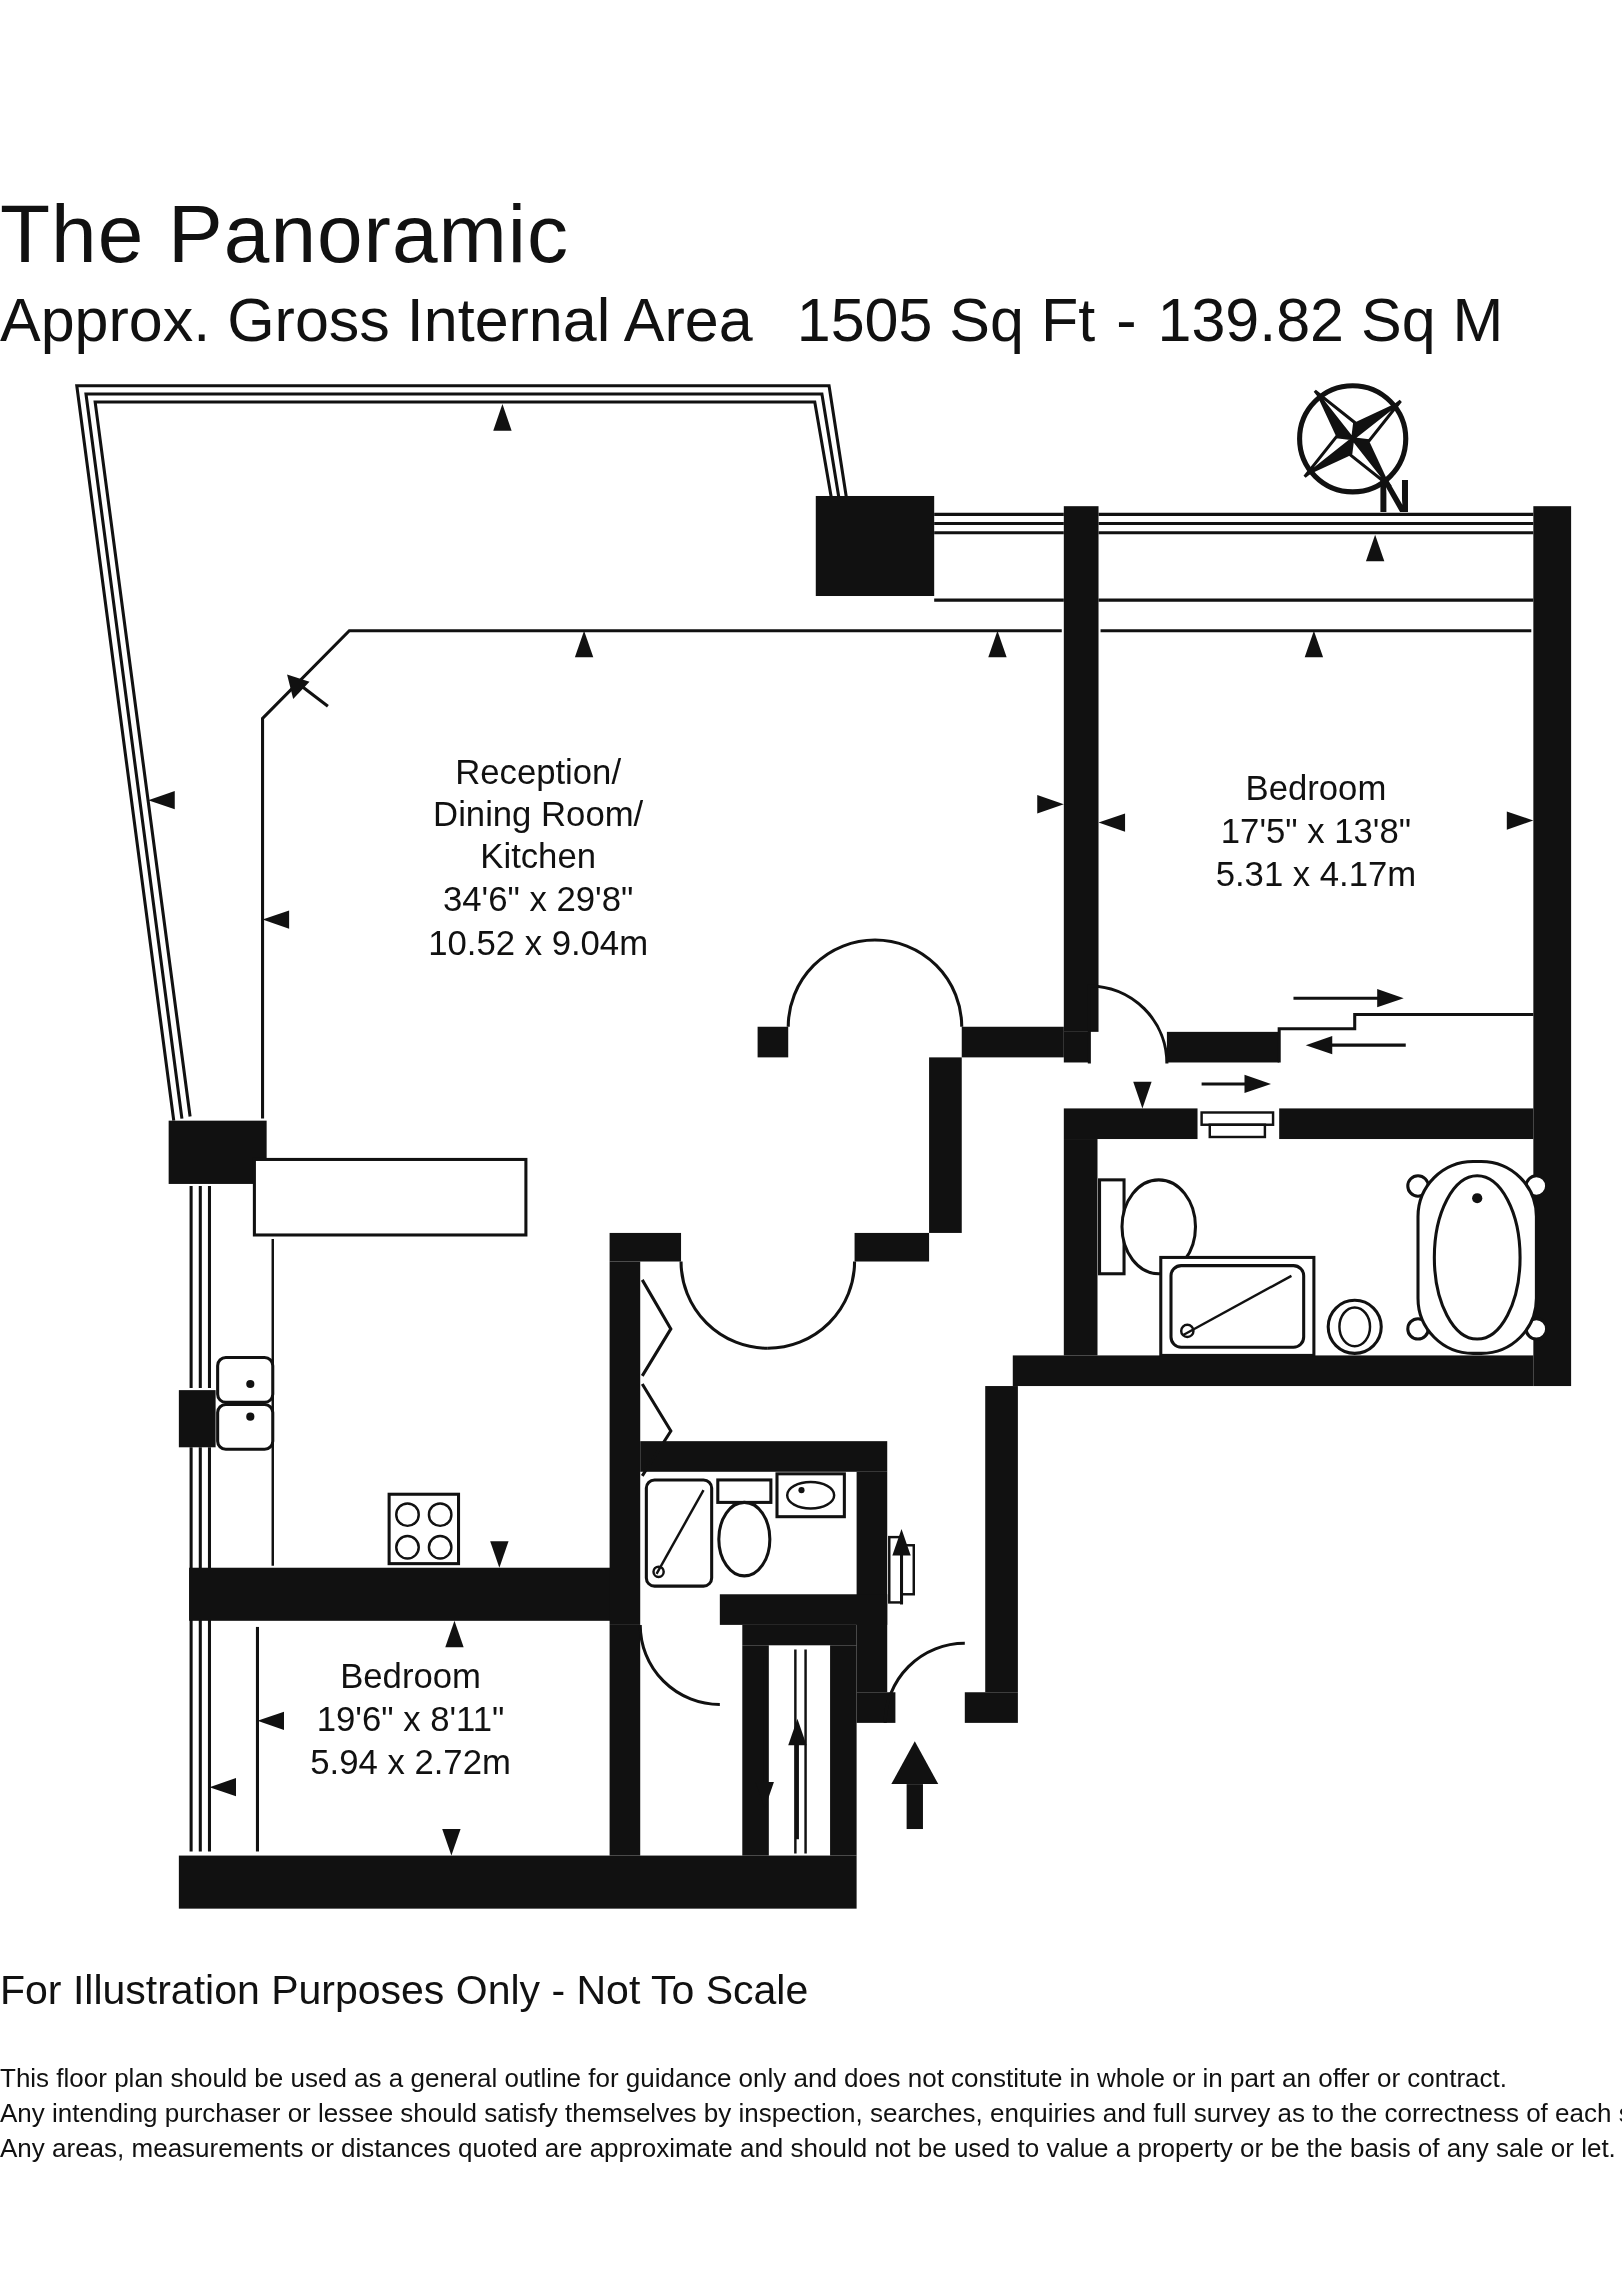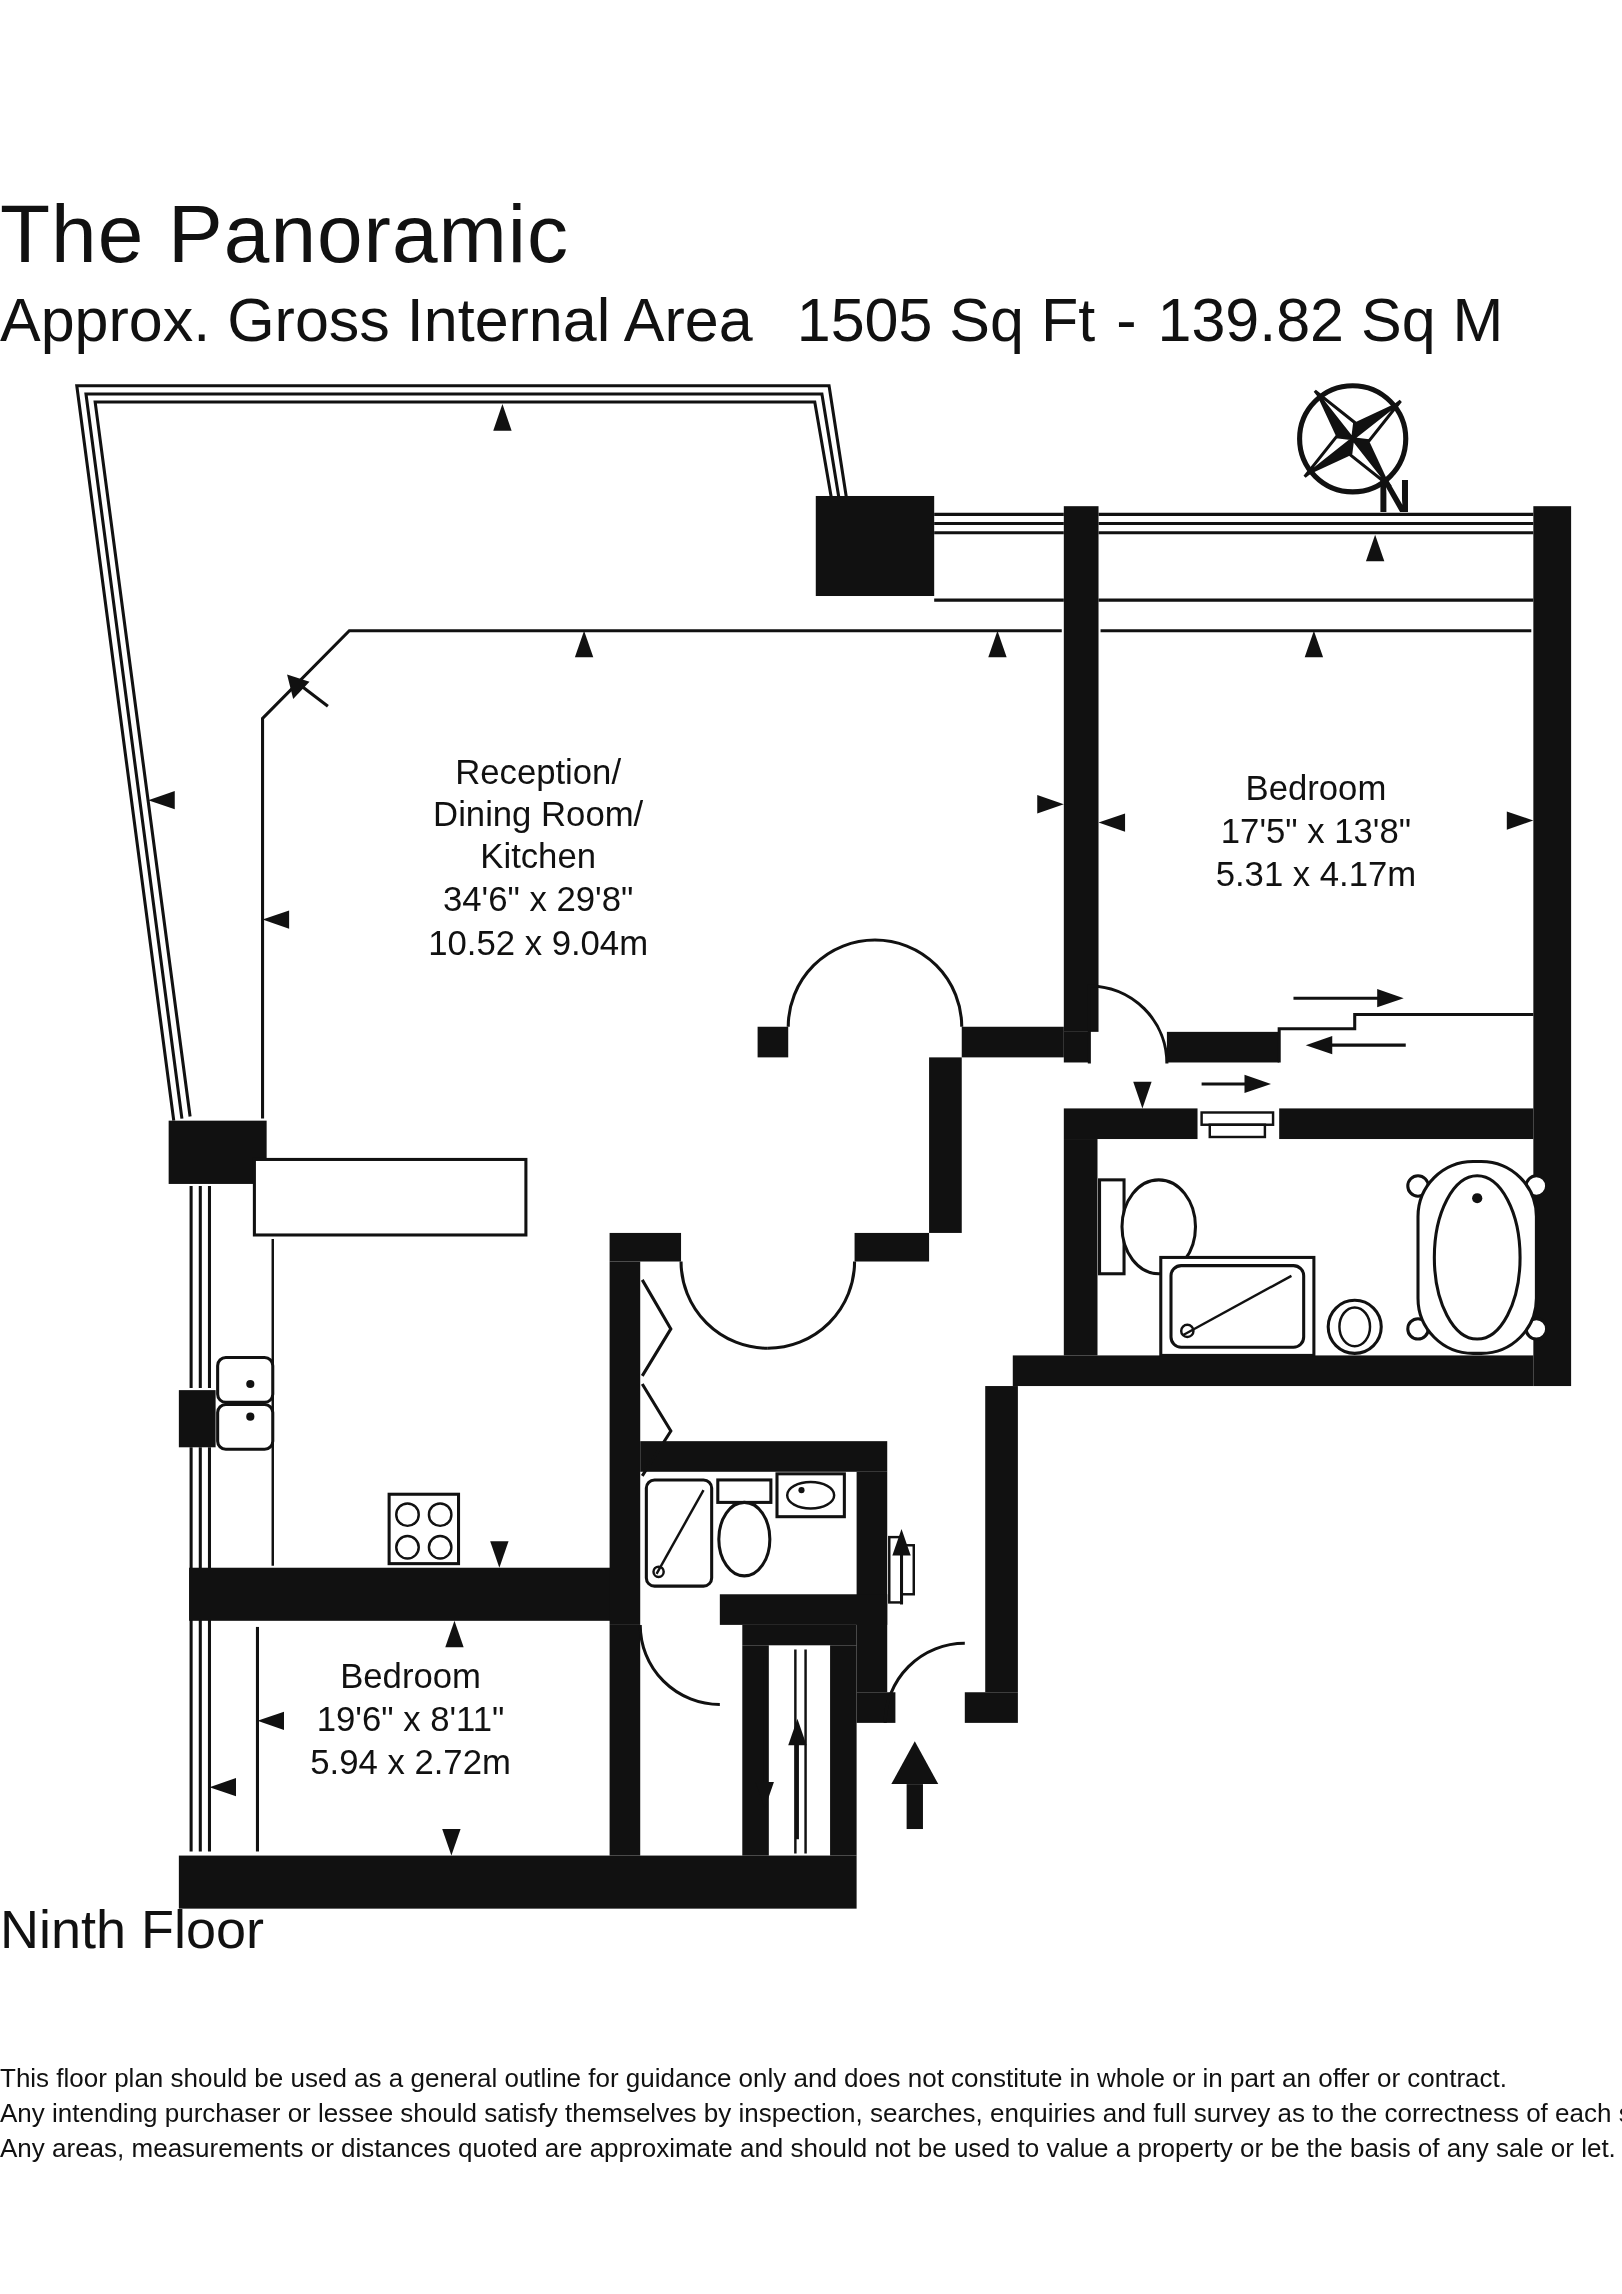--- a/index.html
+++ b/index.html
@@ -232,21 +232,21 @@
       <text class="roomlabel" x="1252" y="470">17'5" x 13'8"</text>
       <text class="roomlabel" x="1252" y="512">5.31 x 4.17m</text>
     </g>
     <g>
       <text class="roomlabel" x="365" y="1298">Bedroom</text>
       <text class="roomlabel" x="365" y="1340">19'6" x 8'11"</text>
       <text class="roomlabel" x="365" y="1382">5.94 x 2.72m</text>
     </g>
   </svg>
 
-  <div id="floor-name" class="center">Ninth Floor</div>
+  <div id="scale-note" class="center">For Illustration Purposes Only - Not To Scale</div>
   <div id="disclaimer" class="center">
     <div>This floor plan should be used as a general outline for guidance only and does not constitute in whole or in part an offer or contract.</div>
     <div>Any intending purchaser or lessee should satisfy themselves by inspection, searches, enquiries and full survey as to the correctness of each statement.</div>
     <div>Any areas, measurements or distances quoted are approximate and should not be used to value a property or be the basis of any sale or let.</div>
   </div>
 
 </div>
 
 
 </body></html>

